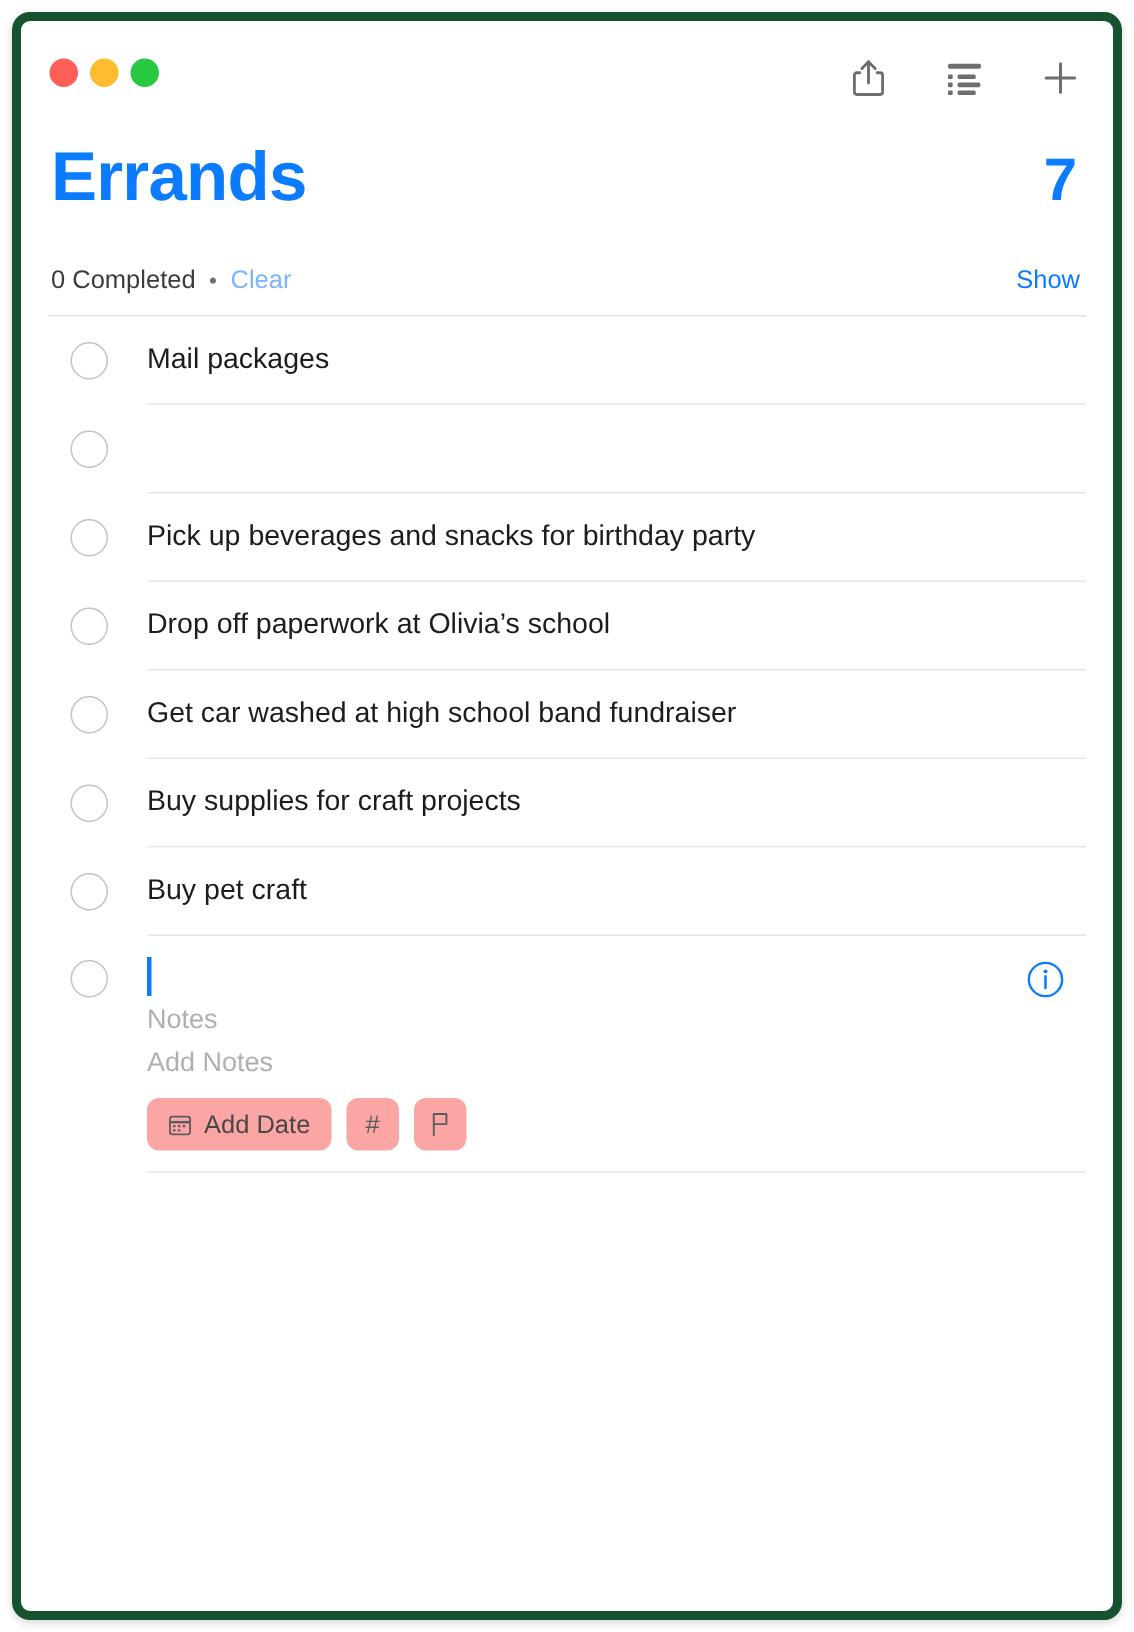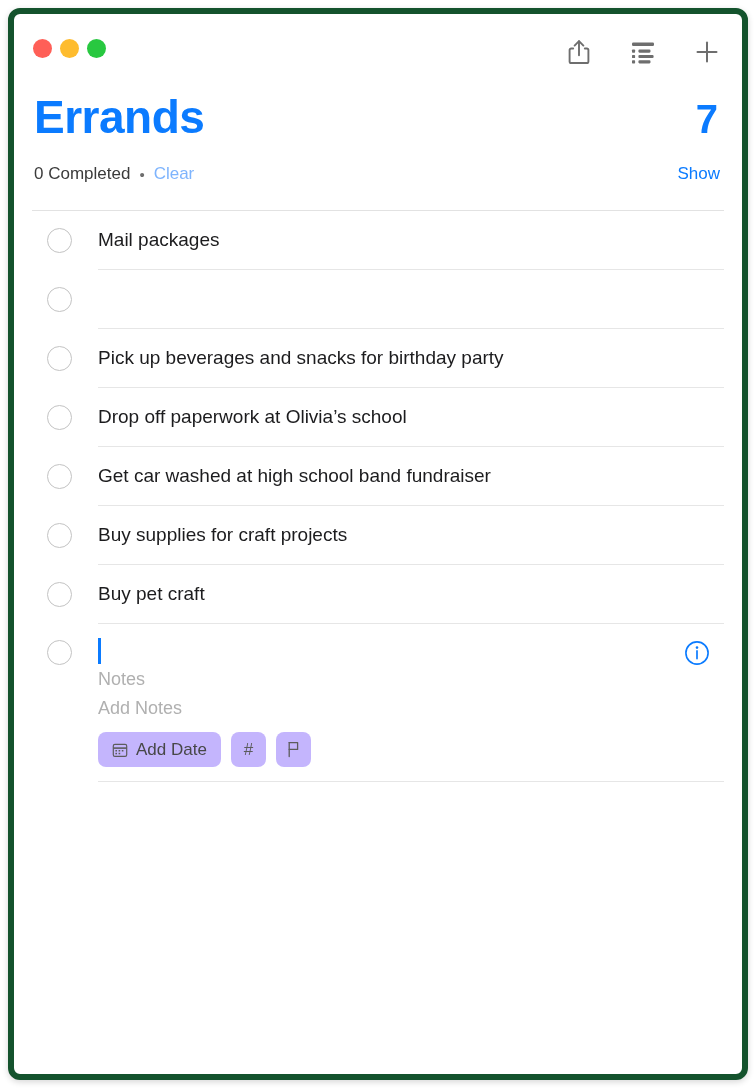--- a/index.html
+++ b/index.html
@@ -92,21 +92,21 @@
   #list-count {
     font-size: 40px;
     font-weight: bold;
     color: #0b7bff;
     line-height: 1;
     padding-right: 4px;
   }
 
   .meta-row {
     display: flex;
-    align-items: flex-start;
+    align-items: center;
     justify-content: space-between;
     height: 46px;
     padding: 0 2px;
   }
   .meta-left {
     display: flex;
     align-items: center;
     gap: 9px;
     font-size: 17px;
   }
@@ -211,21 +211,21 @@
     align-items: center;
     gap: 10px;
     margin-top: 9px;
   }
   .chip {
     display: flex;
     align-items: center;
     gap: 8px;
     height: 35px;
     padding: 0 14px;
-    background: #c4b5fd;
+    background: #fca5a5;
     border-radius: 8px;
     font-size: 17px;
     color: #474747;
     border: none;
     cursor: pointer;
     white-space: nowrap;
   }
   .chip.icon-only {
     padding: 0;
     width: 35px;

